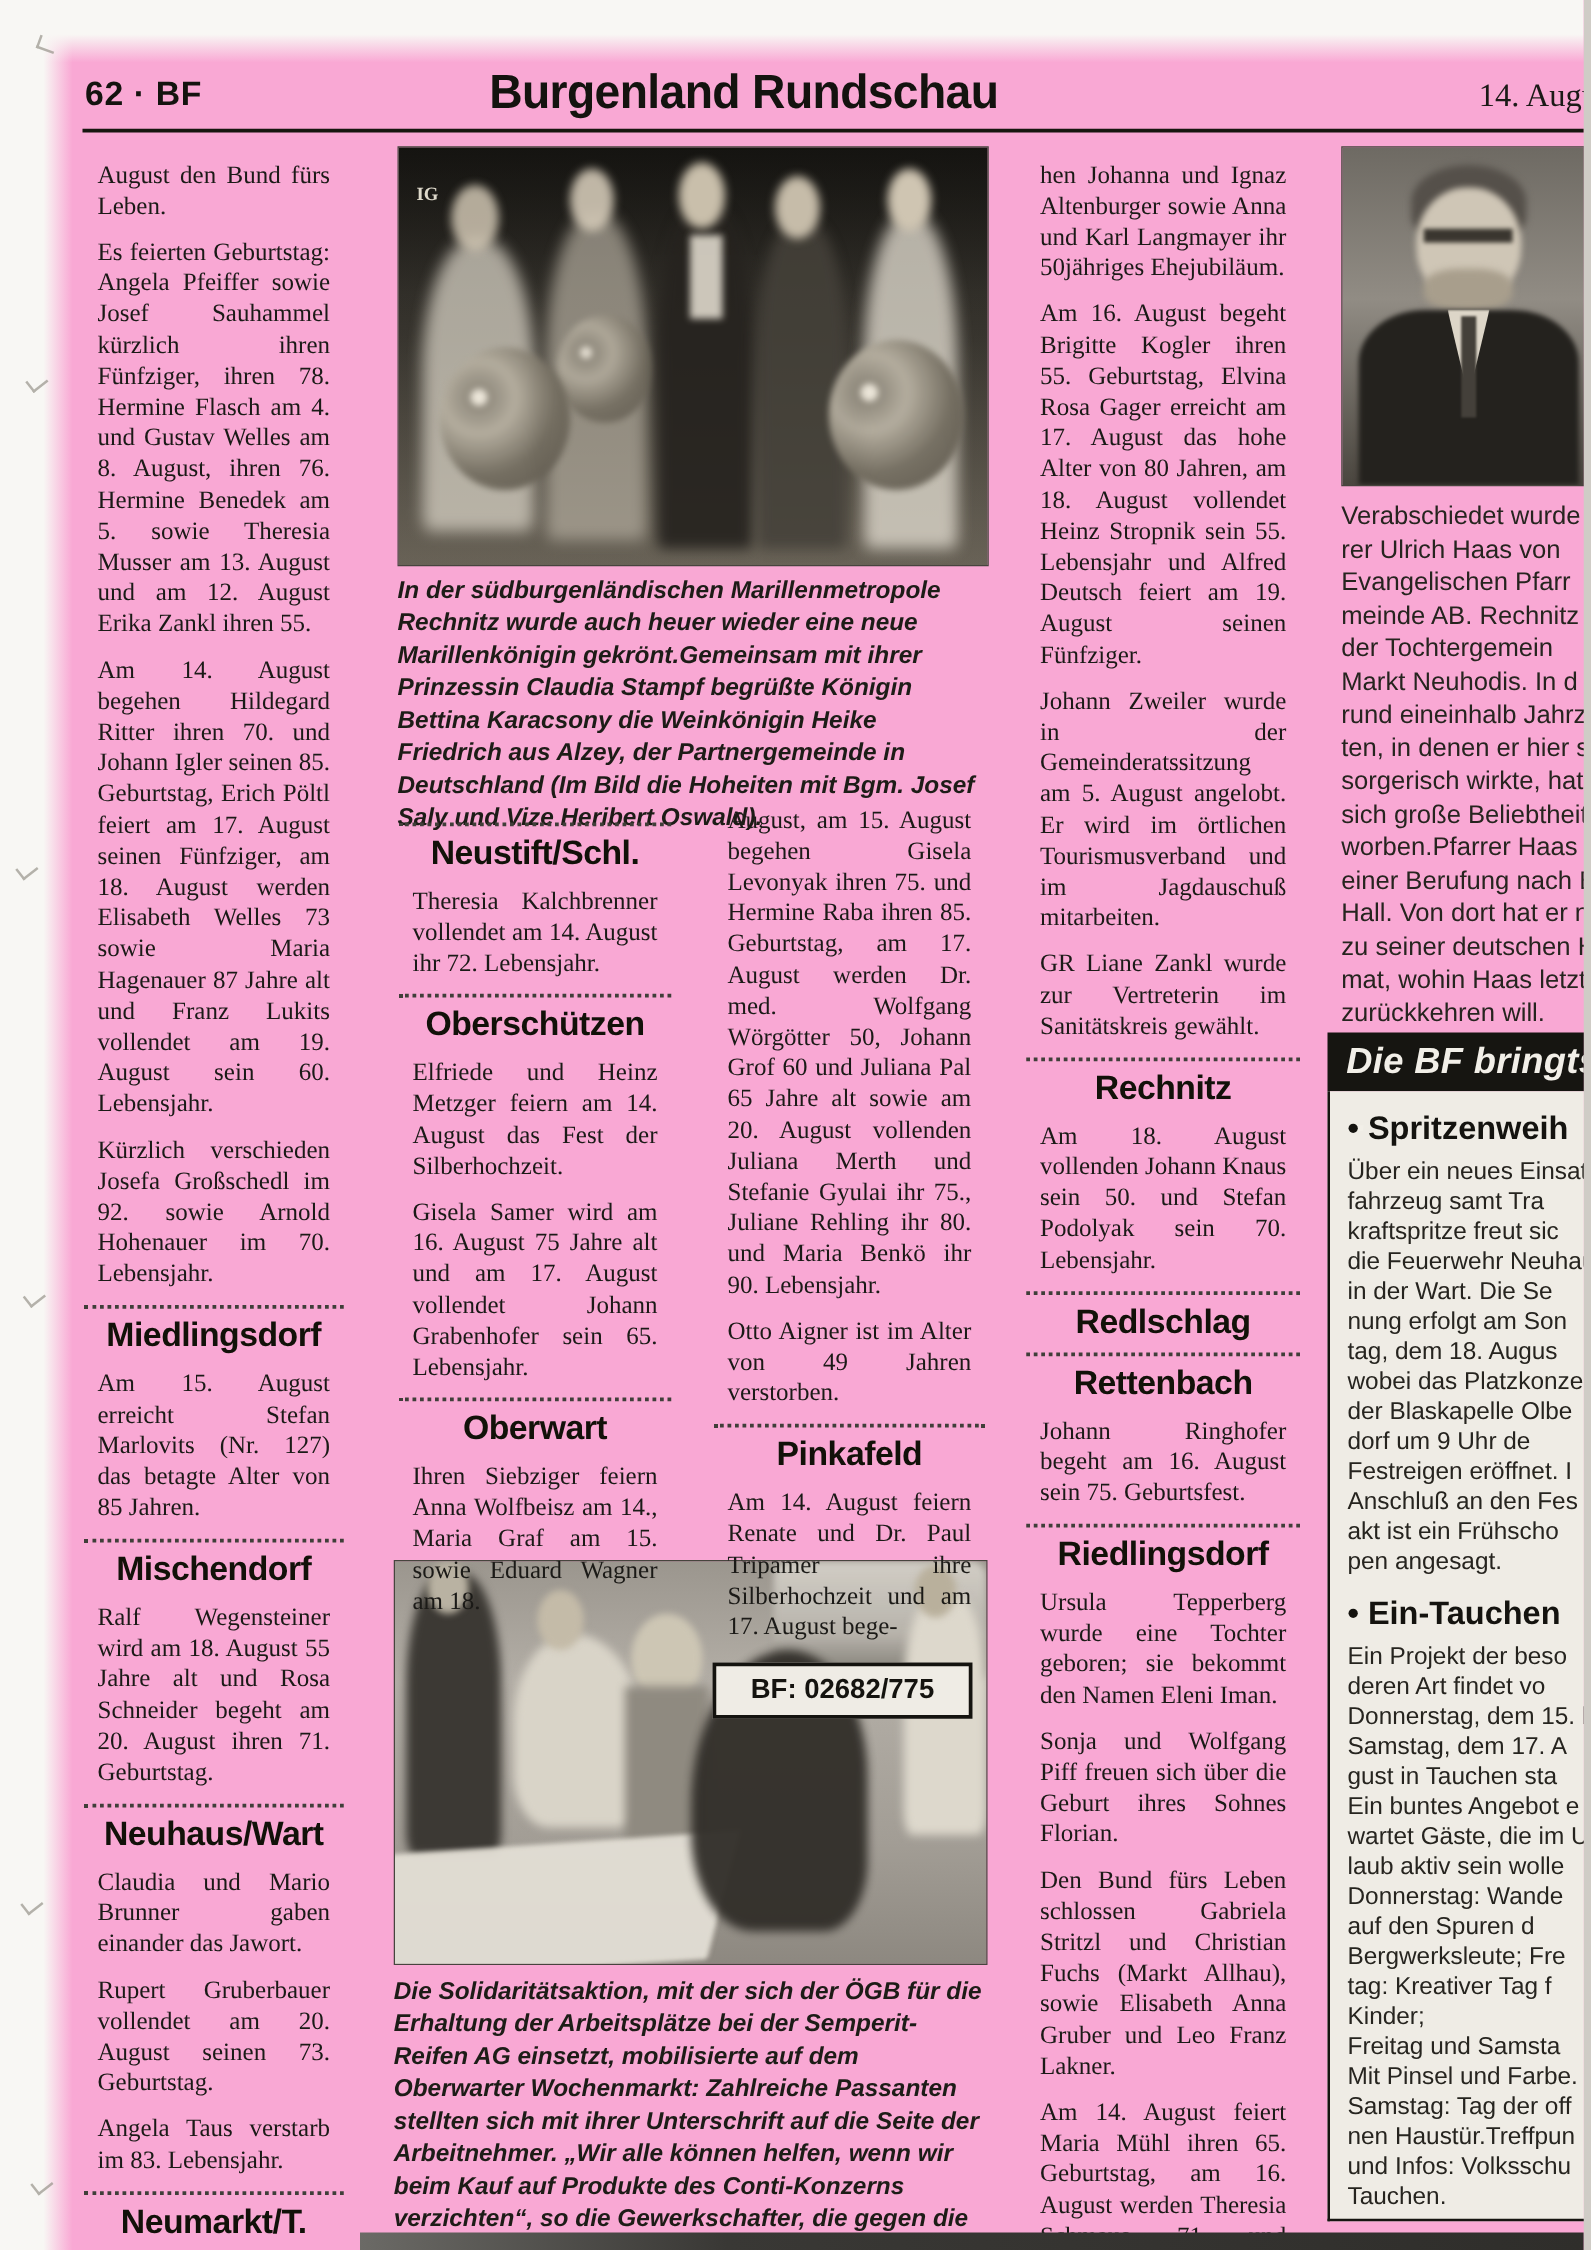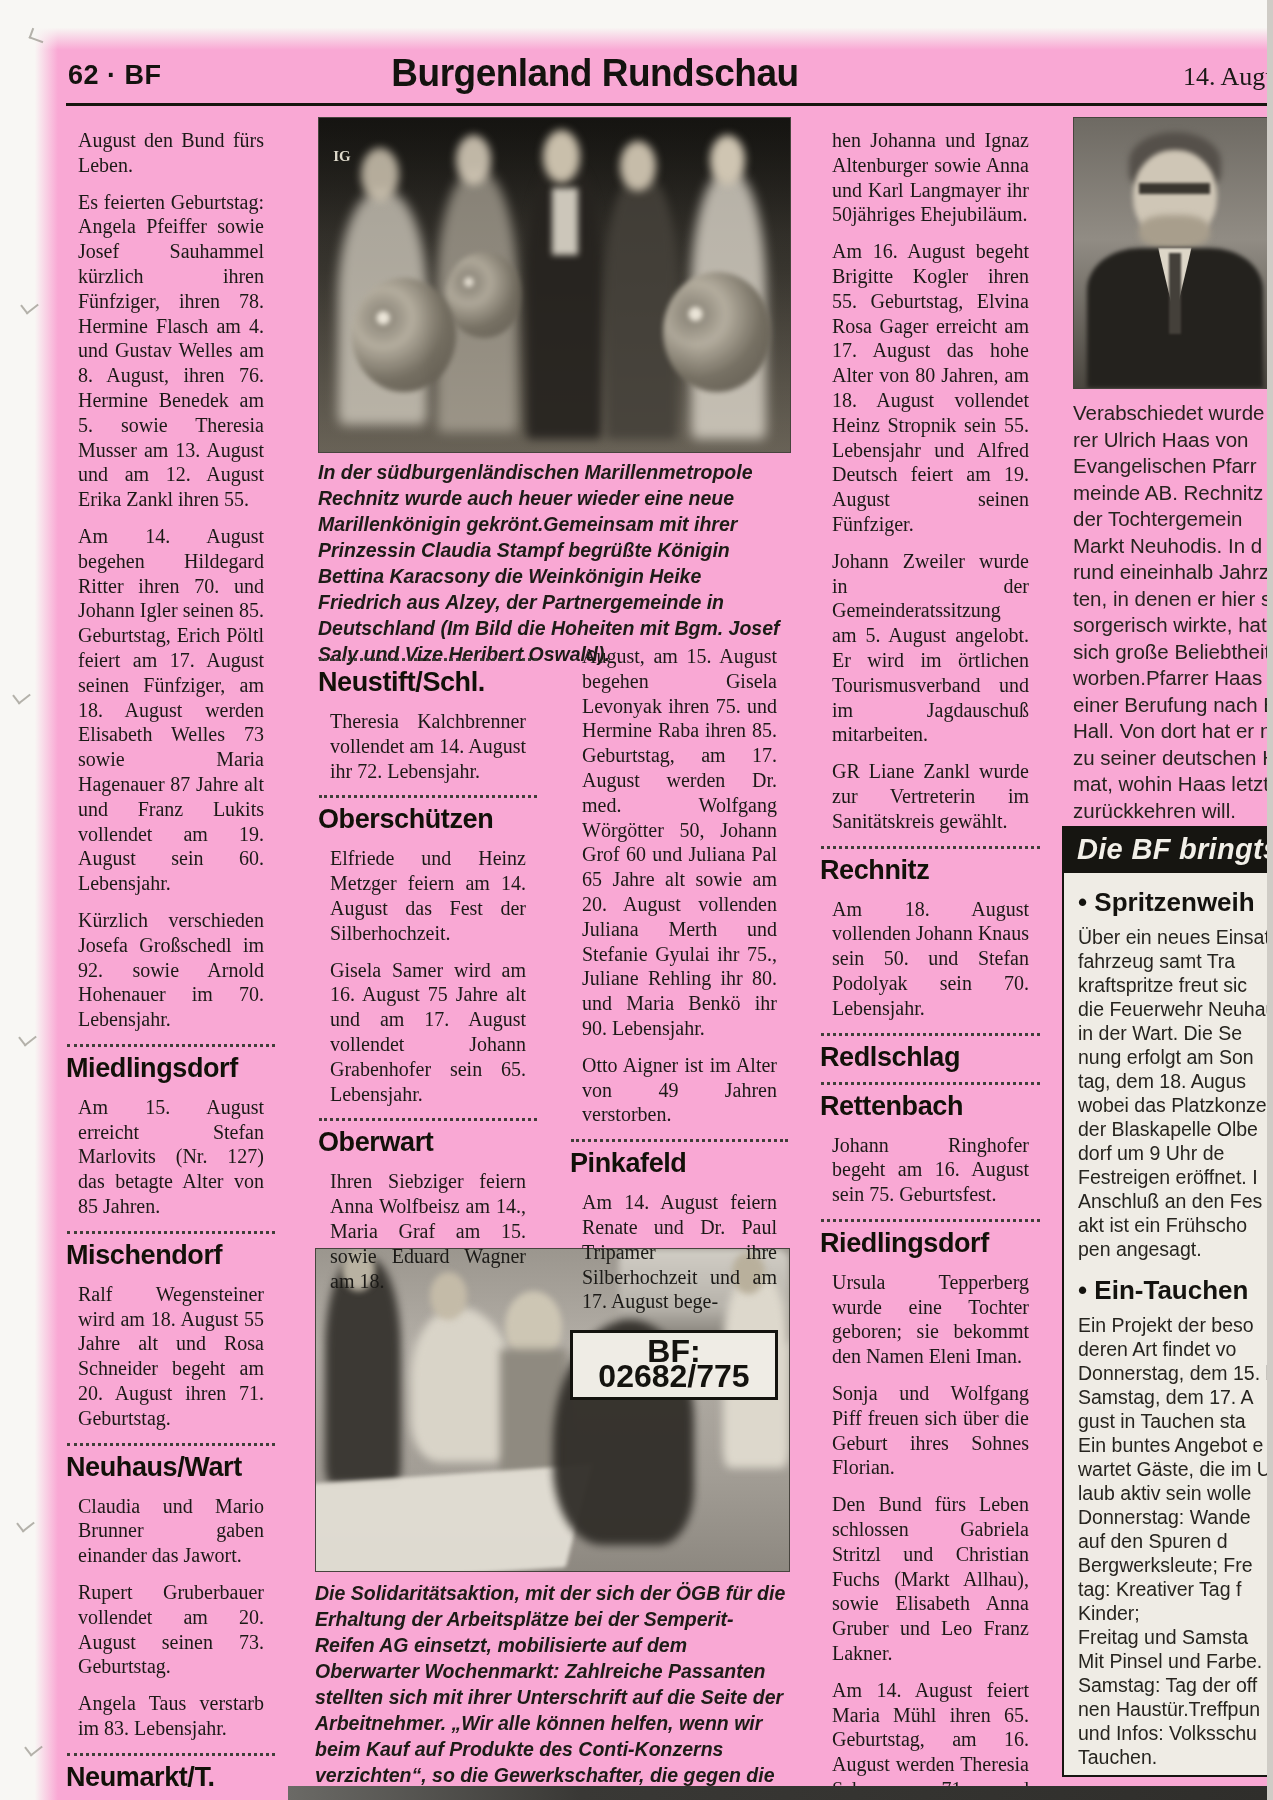--- a/index.html
+++ b/index.html
@@ -16,30 +16,30 @@
   .page-label{position:absolute;left:68px;top:60px;font:bold 27px "Liberation Sans",sans-serif;letter-spacing:.5px;color:#14130f;}
   .masthead{position:absolute;left:0;top:53px;width:1190px;text-align:center;
         font:bold 37px "Liberation Sans",sans-serif;letter-spacing:-.5px;color:#14130f;transform:scaleY(1.04);}
   .date{position:absolute;left:1183px;top:62px;font:26px "Liberation Serif",serif;white-space:nowrap;}
   .head-rule{position:absolute;left:66px;right:0;top:103px;height:3px;background:#17160f;}
 
   
   .col{position:absolute;width:210px;font-size:20px;line-height:24.8px;text-align:justify;}
   .col p{margin:12px;}
   .dots{border-top:3.4px dotted #403e39;margin:10px 1px 6px;height:0;}
-  .sect-title{font:bold 27px/30px "Liberation Sans",sans-serif;
+  .sect-title{text-align:center;font:bold 27px/30px "Liberation Sans",sans-serif;
         letter-spacing:-.4px;color:#121109;margin:0 0 4px;}
   #col1{left:66px;top:116px;}
   #col2{left:318px;top:648px;width:220px;}
   #col3{left:570px;top:632px;width:219px;}
   #col4{left:820px;top:116px;width:221px;}
 
   .framebox{border:2.5px solid #14130f;text-align:center;
         font-family:"Liberation Sans",sans-serif;font-weight:bold;color:#14130f;background:#efece5;}
-  .bf-phone-box{margin:16px 0 0;width:202px;padding:6px 0 8px;font-size:32px;border-width:3px;}
+  .bf-phone-box{margin:16px 0 0;width:202px;padding:6px 0 8px;font-size:22px;border-width:3px;}
 
   
   .photo{position:absolute;overflow:hidden;border:1px solid #47443e;}
   .photo span{position:absolute;display:block;font-family:Liberation Serif, serif;}
   #photo1{left:318px;top:117px;width:471px;height:334px;
         background:linear-gradient(180deg,#201e1a 0%,#37342e 45%,#6b655a 100%);}
   .p1-overlay-text{left:3%;top:9%;color:#ded9cb;font:bold 15px "Liberation Sans",sans-serif;}
   .p1-f1{left:4%;top:22%;width:19%;height:70%;background:#d6d0c3;border-radius:45% 45% 6% 6%;filter:blur(6px);opacity:.75;}
   .p1-h1{left:9%;top:9%;width:8%;height:16%;background:#cfc5b2;border-radius:50%;filter:blur(4px);opacity:.85;}
   .p1-f2{left:25%;top:16%;width:17%;height:78%;background:#b3ac9e;border-radius:45% 45% 5% 5%;filter:blur(6px);opacity:.7;}

